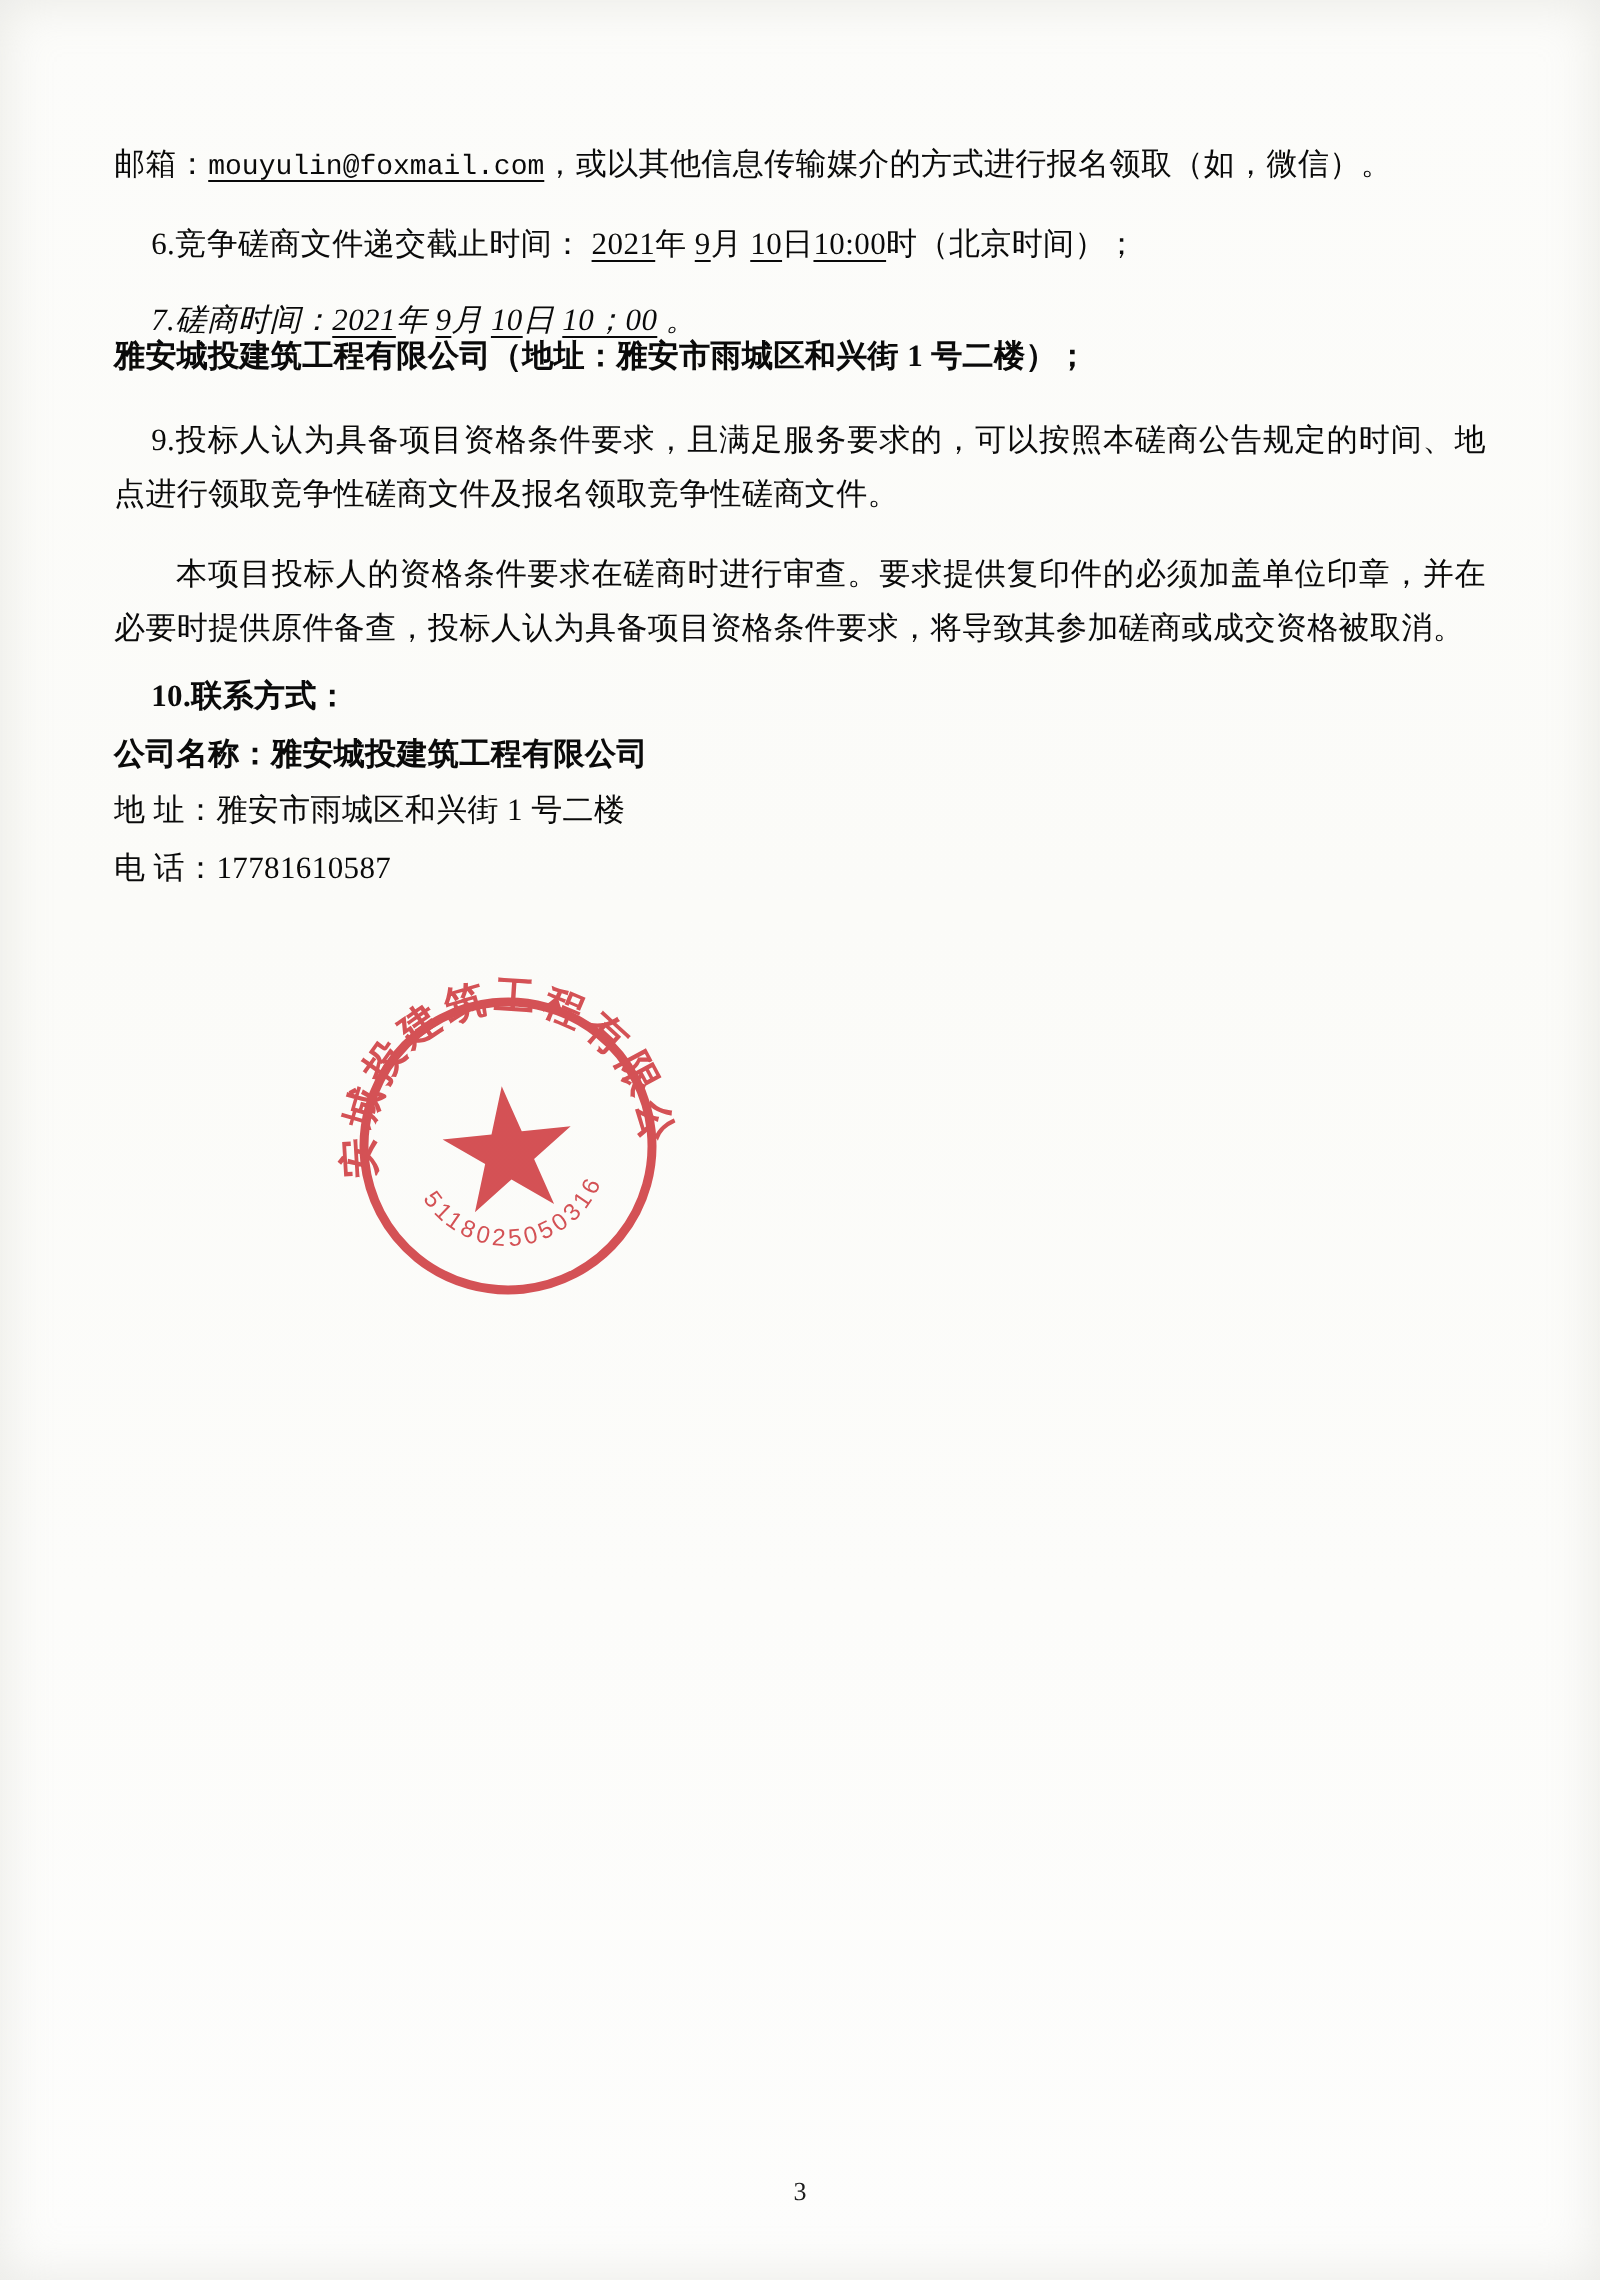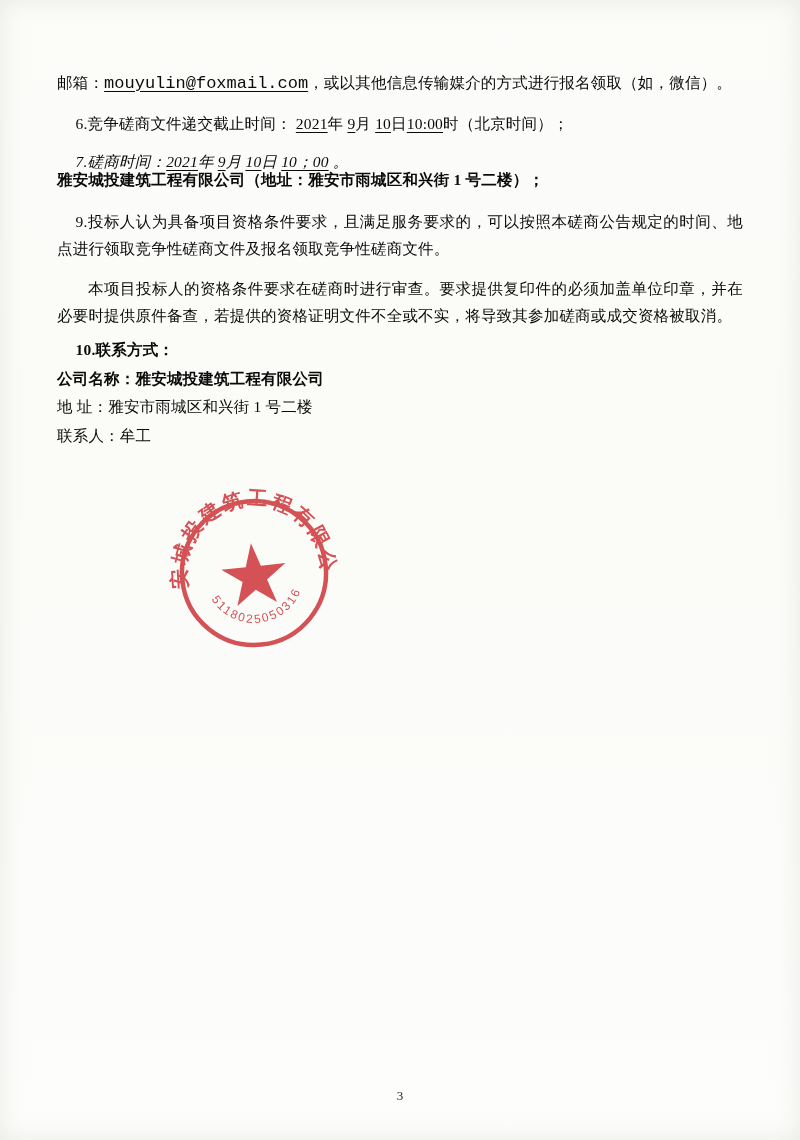--- a/index.html
+++ b/index.html
@@ -51,21 +51,21 @@
   .gap-24 { margin-top: 24px; font-family: Liberation Serif, serif; }
   .indent { text-indent: 2em; }
   .indent1 { text-indent: 1.2em; }
   .bold { font-weight: bold; }
   .u {
     text-decoration: underline;
     text-underline-offset: 3px;
   }
   .mono {
     font-family: "Liberation Mono", monospace;
-    font-size: 17px;
+    font-size: 14px;
     letter-spacing: 0px;
   }
 
   
   .stamp {
     position: absolute;
     left: 168px;
     top: 487px;
     width: 172px;
     height: 172px;
@@ -116,36 +116,36 @@
       <span class="u">10；00</span>
       <span>。</span>
     </p>
 
 
     <p class="para gap-17 bold">雅安城投建筑工程有限公司（地址：雅安市雨城区和兴街 1 号二楼）；</p>
 
     <p class="para gap-20 indent1" style="line-height:1.75;">9.投标人认为具备项目资格条件要求，且满足服务要求的，可以按照本磋商公告规定的时间、地点进行领取竞争性磋商文件及报名领取竞争性磋商文件。</p>
 
 
-    <p class="para gap-13 indent" style="line-height:1.75;">本项目投标人的资格条件要求在磋商时进行审查。要求提供复印件的必须加盖单位印章，并在必要时提供原件备查，若提供的资格证明文件不全或不实，将导致其参加磋商或成交资格被取消。</p>
+    <p class="para gap-13 indent" style="line-height:1.75;">本项目投标人的资格条件要求在磋商时进行审查。要求提供复印件的必须加盖单位印章，并在必要时提供原件备查，投标人认为具备项目资格条件要求，将导致其参加磋商或成交资格被取消。</p>
 
     <p class="para gap-13 indent1 bold">10.联系方式：</p>
 
     <p class="para gap-13">
       <span class="bold">公司名称：</span><span class="bold">雅安城投建筑工程有限公司</span>
     </p>
 
     <p class="para gap-13">
       <span>地    址：</span><span>雅安市雨城区和兴街 1 号二楼</span>
     </p>
 
+    <p class="para gap-13">
+      <span>电    话：</span><span>17781610587</span>
+    </p>
 
-    <p class="para gap-13">
-      <span>联系人：</span><span>牟工</span>
-    </p>
 
   </div>
 
   <div class="stamp">
     <svg width="172" height="172" viewBox="0 0 172 172" xmlns="http://www.w3.org/2000/svg">
       <defs>
         <path id="arcTop" d="M 18,86 A 68,68 0 0 1 154,86" fill="none"></path>
         <path id="arcBottom" d="M 36,86 A 50,50 0 0 0 136,86" fill="none"></path>
       </defs>
       <g transform="rotate(-6 86 86)" opacity="0.9">

